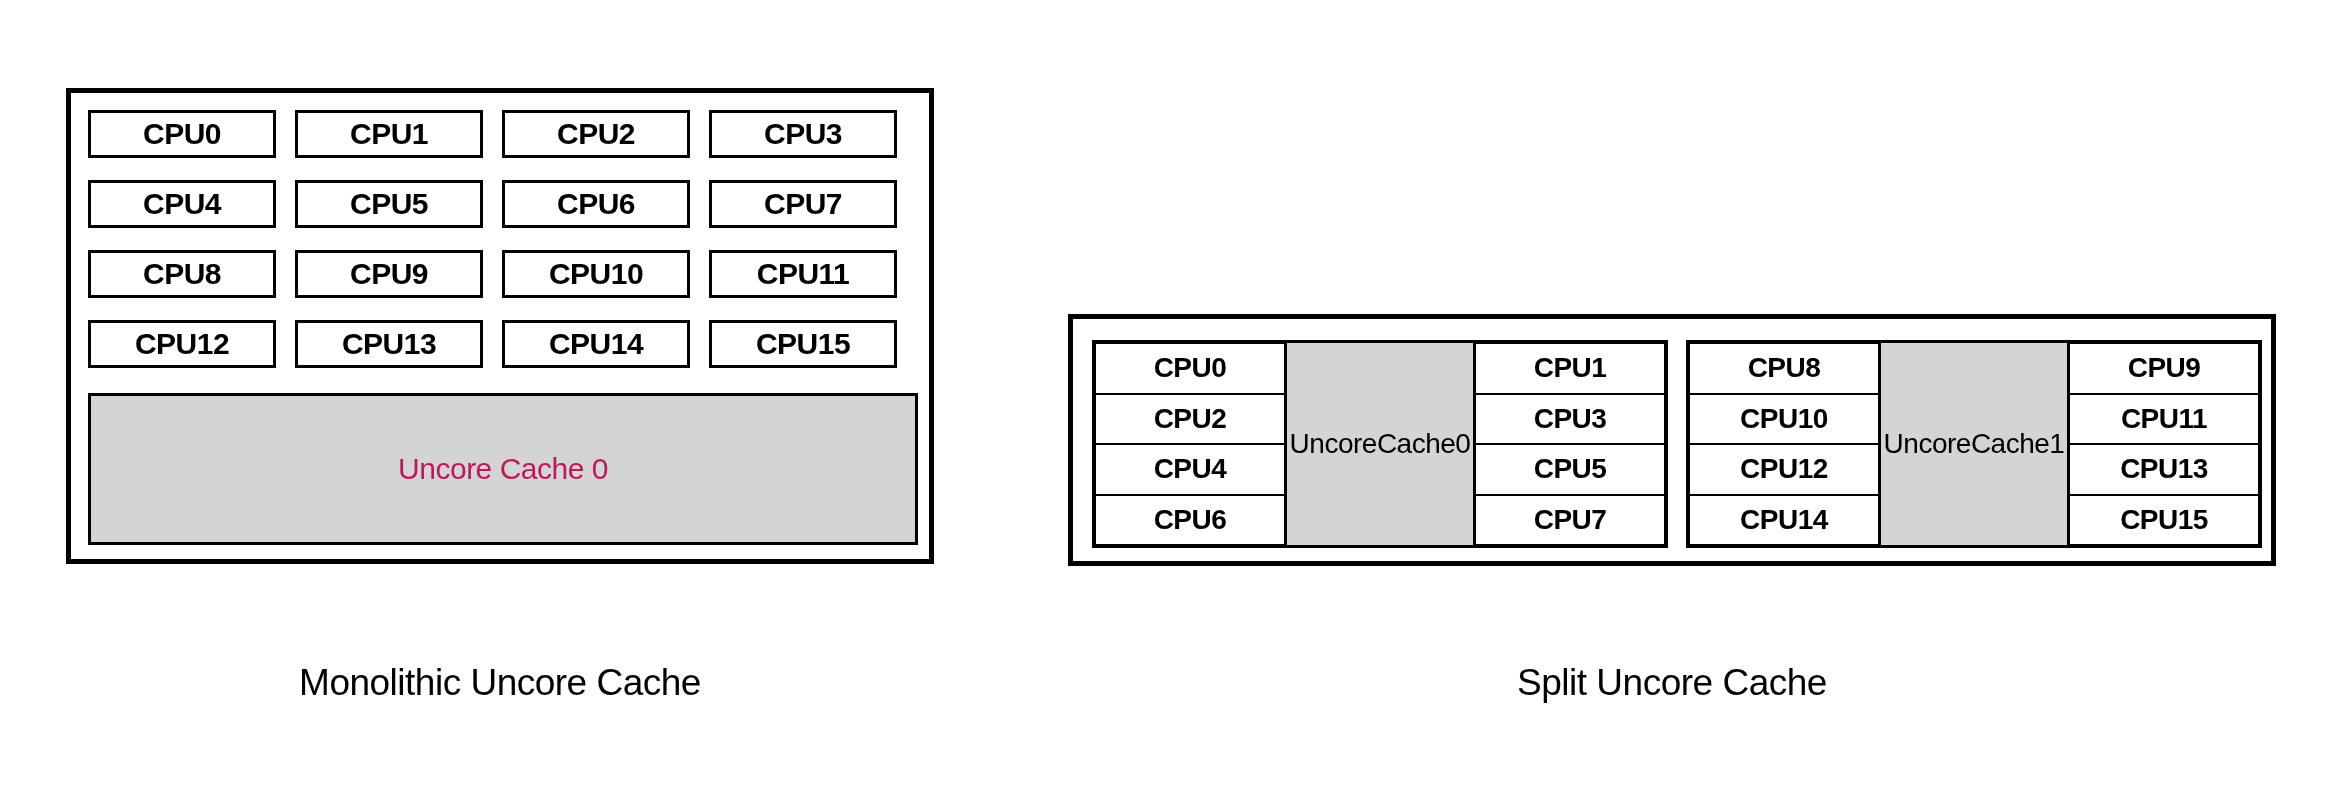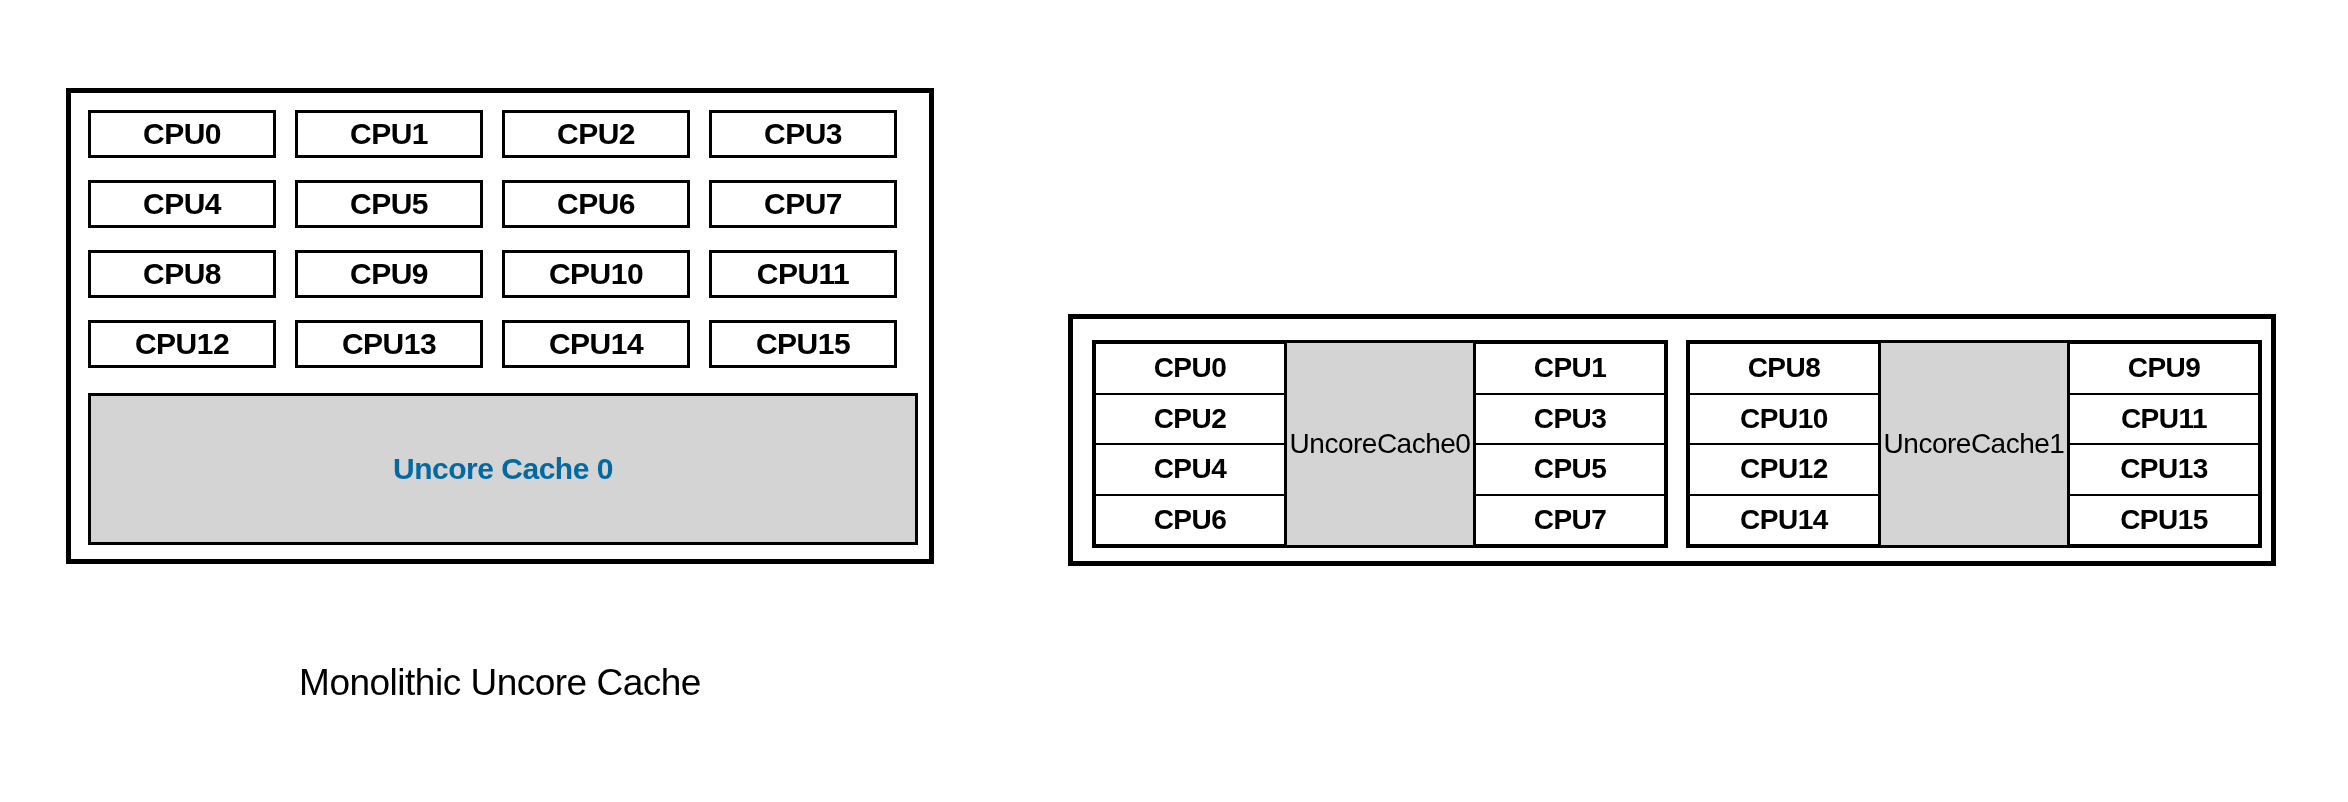--- a/index.html
+++ b/index.html
@@ -79,22 +79,22 @@
     top: 300px;
     width: 830px;
     height: 152px;
     box-sizing: border-box;
     border: 3px solid #000000;
     background: #d4d4d4;
     display: flex;
     align-items: center;
     justify-content: center;
     font-size: 30px;
-    font-weight: bold;
-    color: #0369a1;
+    font-weight: normal;
+    color: #be185d;
     letter-spacing: -0.5px;
   }
 
   #mono-caption {
     left: 66px;
     top: 662px;
     width: 868px;
     font-size: 37px;
   }
 
@@ -239,14 +239,15 @@
       <div class="cpu-col">
         <div class="cpu-cell">CPU9</div>
         <div class="cpu-cell">CPU11</div>
         <div class="cpu-cell">CPU13</div>
         <div class="cpu-cell">CPU15</div>
       </div>
     </div>
 
   </div>
 
+  <div class="caption figure" id="split-caption">Split Uncore Cache</div>
 
 </div>
 
 </body></html>

